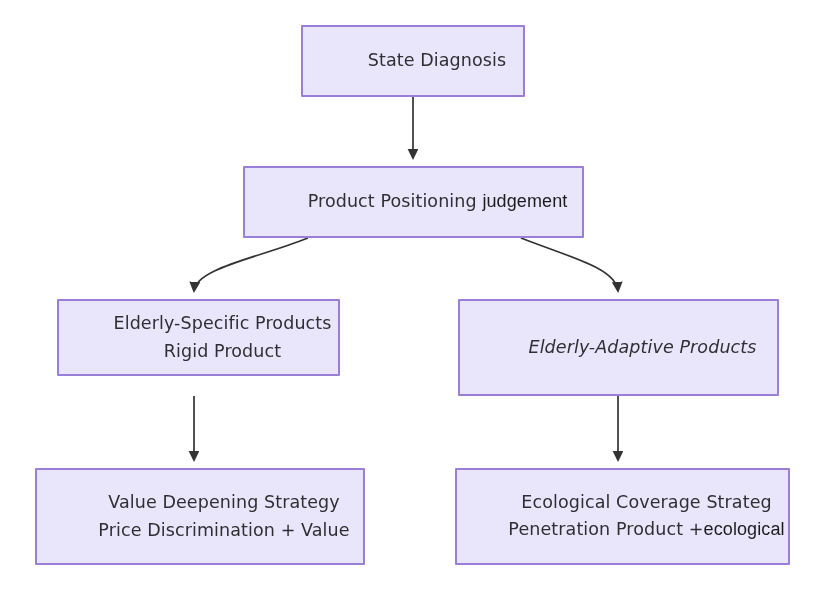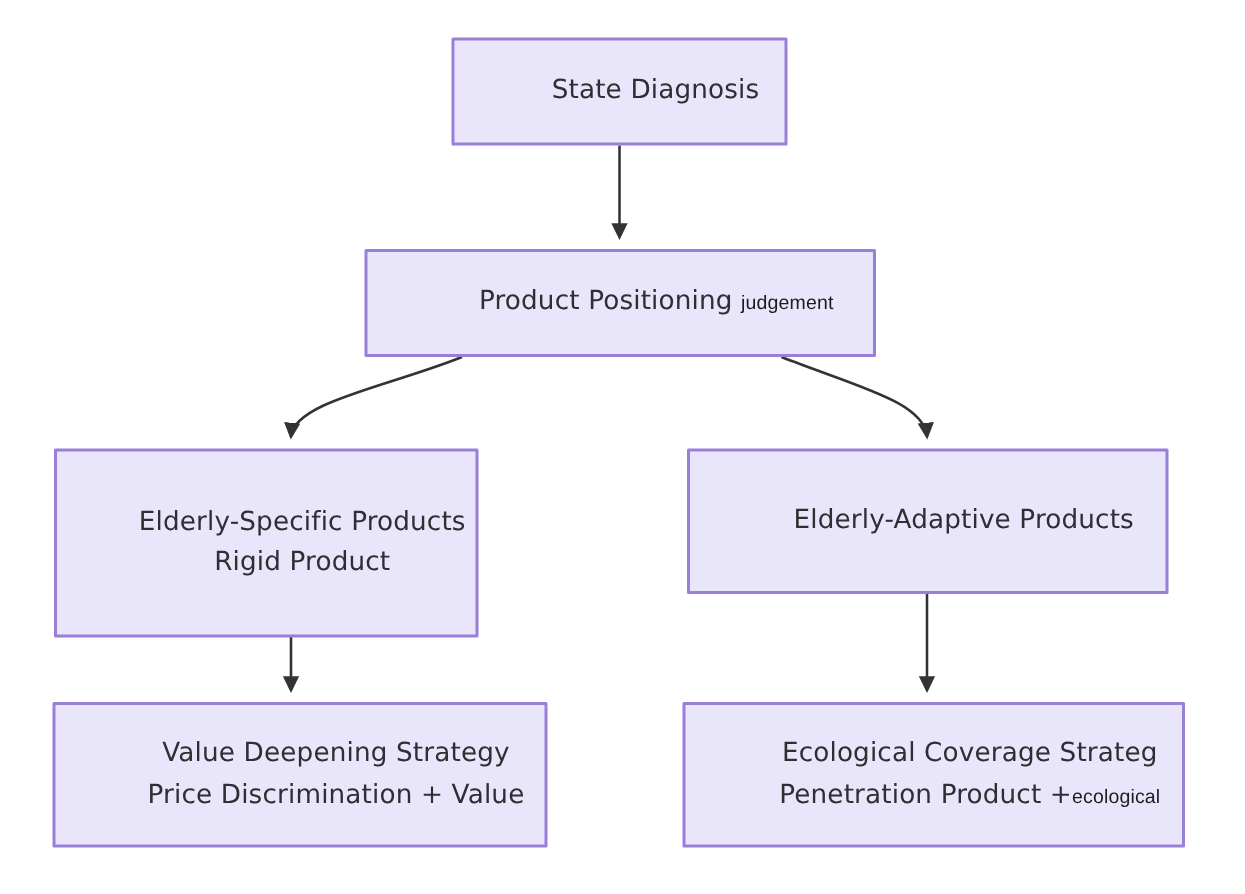--- a/index.html
+++ b/index.html
@@ -44,36 +44,36 @@
     text-align: center;
     white-space: nowrap;
     padding-left: 48px;
   }
   .node .line {
     display: block;
   }
   
   .altfont {
     font-family: "Liberation Sans", sans-serif;
-    font-size: 13px;
+    font-size: 18px;
     color: #1c1c1f;
   }
 
   
   #node-state-diagnosis {
     left: 301px; top: 25px; width: 224px; height: 72px;
   }
   #node-product-positioning {
     left: 243px; top: 166px; width: 341px; height: 72px;
   }
   #node-elderly-specific {
-    left: 36px; top: 299px; width: 283px; height: 126px;
+    left: 57px; top: 299px; width: 283px; height: 77px;
   }
   #node-elderly-adaptive {
-    left: 458px; top: 299px; width: 321px; height: 97px;
+    left: 458px; top: 299px; width: 321px; height: 97px; font-style: italic;
   }
   #node-value-deepening {
     left: 35px; top: 468px; width: 330px; height: 97px;
   }
   #node-ecological-coverage {
     left: 455px; top: 468px; width: 335px; height: 97px;
   }
 </style>
 </head>
 <body>

